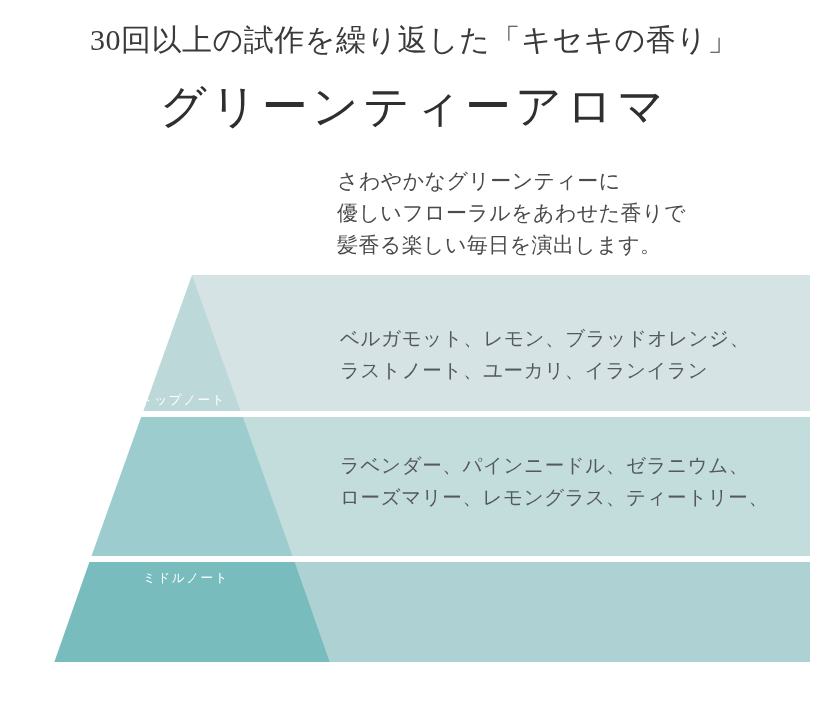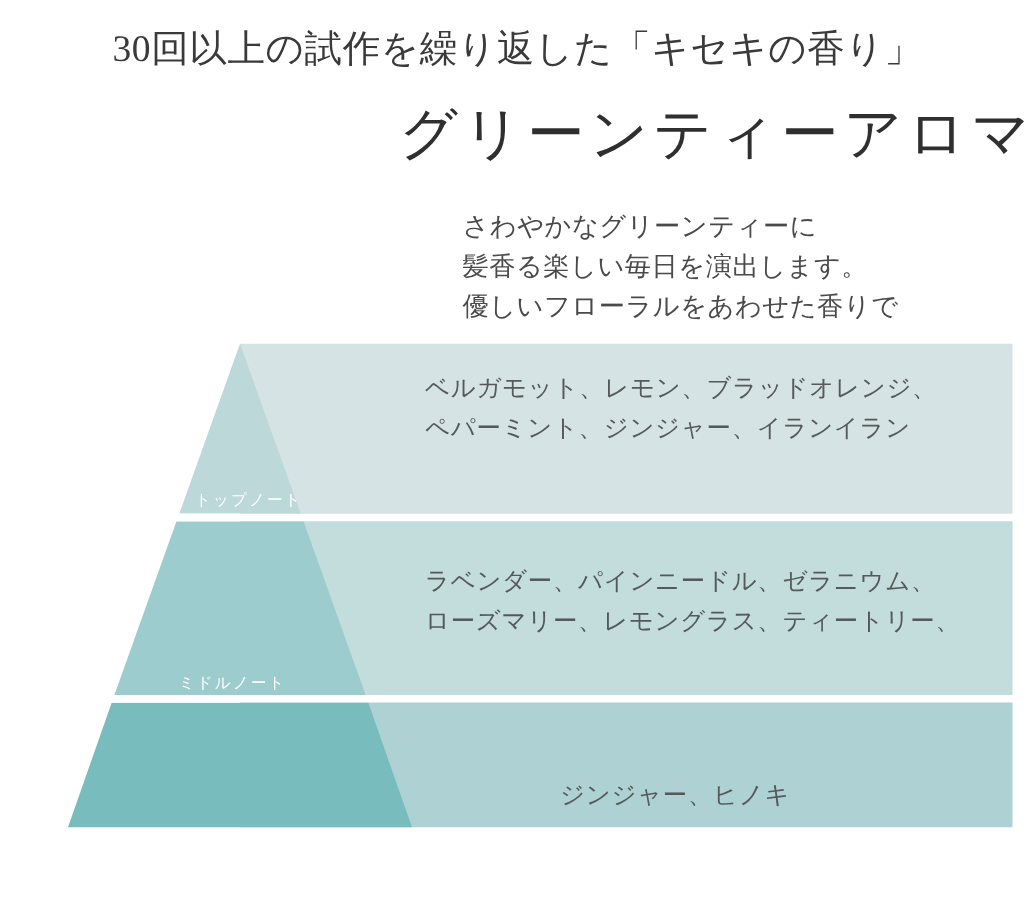--- a/index.html
+++ b/index.html
@@ -33,40 +33,40 @@
     line-height: 1.2;
     letter-spacing: 0.5px;
     color: #3a3a3a;
     white-space: nowrap;
   }
   .product-title {
     position: absolute;
     top: 78px;
     left: 0;
     width: 828px;
-    text-align: right;
+    text-align: center;
     font-family: "Liberation Serif", "DejaVu Serif", serif;
     font-size: 46px;
     line-height: 1.25;
     letter-spacing: 4px;
     color: #2f2f2f;
     white-space: nowrap;
   }
   .lead {
     position: absolute;
     top: 166px;
     left: 337px;
     font-family: "Liberation Serif", "DejaVu Serif", serif;
     font-size: 21px;
     line-height: 1.52;
     letter-spacing: 0.4px;
     color: #4a4a4a;
     white-space: nowrap;
   }
-  .lead div { white-space: nowrap; margin-left: 33px; }
+  .lead div { white-space: nowrap; }
 
   
   .pyramid {
     position: absolute;
     left: 0;
     top: 0;
     width: 828px;
     height: 718px;
   }
   
@@ -111,78 +111,75 @@
 
   
   .note-label {
     position: absolute;
     font-family: "Liberation Sans", "DejaVu Sans", sans-serif;
     font-size: 12.5px;
     letter-spacing: 1.6px;
     color: #ffffff;
     white-space: nowrap;
   }
-  .note-label.l1 { left: 156px; top: 392px; text-align: center; }
-  .note-label.l2 { left: 143px; top: 538px; }
+  .note-label.l1 { left: 140px; top: 392px; text-align: center; }
+  .note-label.l2 { left: 143px; top: 570px; }
   .note-label.l3 { left: 134px; top: 695px; }
 
   
   .ingredients {
     position: absolute;
     font-family: "Liberation Sans", "DejaVu Sans", sans-serif;
     font-size: 19.5px;
     line-height: 1.62;
     letter-spacing: 0.6px;
     color: #55595a;
     white-space: nowrap;
   }
   .ingredients div { white-space: nowrap; }
-  .ingredients.i1 { left: 340px; top: 296px; }
+  .ingredients.i1 { left: 340px; top: 323px; }
   .ingredients.i2 { left: 340px; top: 450px; }
   .ingredients.i3 { left: 448px; top: 621px; }
 </style>
 </head>
 <body>
 
 <div id="stage" style="background: rgb(255, 255, 255);">
 
   <div class="kicker">30回以上の試作を繰り返した「キセキの香り」</div>
 
   <div class="product-title">グリーンティーアロマ</div>
 
   <div class="lead">
     <div>さわやかなグリーンティーに</div>
+    <div>優しいフローラルをあわせた香りで</div>
     <div>髪香る楽しい毎日を演出します。</div>
-    <div>優しいフローラルをあわせた香りで</div>
   </div>
 
   <div class="pyramid">
 
     <div class="band b1" style="background: rgb(214, 227, 228);"></div>
     <div class="band b2" style="background: rgb(195, 220, 220);"></div>
     <div class="band b3" style="background: rgb(174, 210, 211);"></div>
 
     <div class="tri">
       <span class="t1" style="background: rgb(188, 216, 216);"></span>
       <span class="t2" style="background: rgb(156, 204, 205);"></span>
       <span class="t3" style="background: rgb(120, 188, 189);"></span>
     </div>
 
     <div class="note-label l1">トップノート</div>
     <div class="note-label l2">ミドルノート</div>
     <div class="note-label l3">ラストノート</div>
 
     <div class="ingredients i1">
       <div>ベルガモット、レモン、ブラッドオレンジ、</div>
-      <div>ペパーミント、ジンジャー、イランイラン</div>
+      <div>ラストノート、ユーカリ、イランイラン</div>
     </div>
 
     <div class="ingredients i2">
       <div>ラベンダー、パインニードル、ゼラニウム、</div>
       <div>ローズマリー、レモングラス、ティートリー、</div>
     </div>
 
-    <div class="ingredients i3">
-      <div>ジンジャー、ヒノキ</div>
-    </div>
 
   </div>
 </div>
 
 </body></html>

